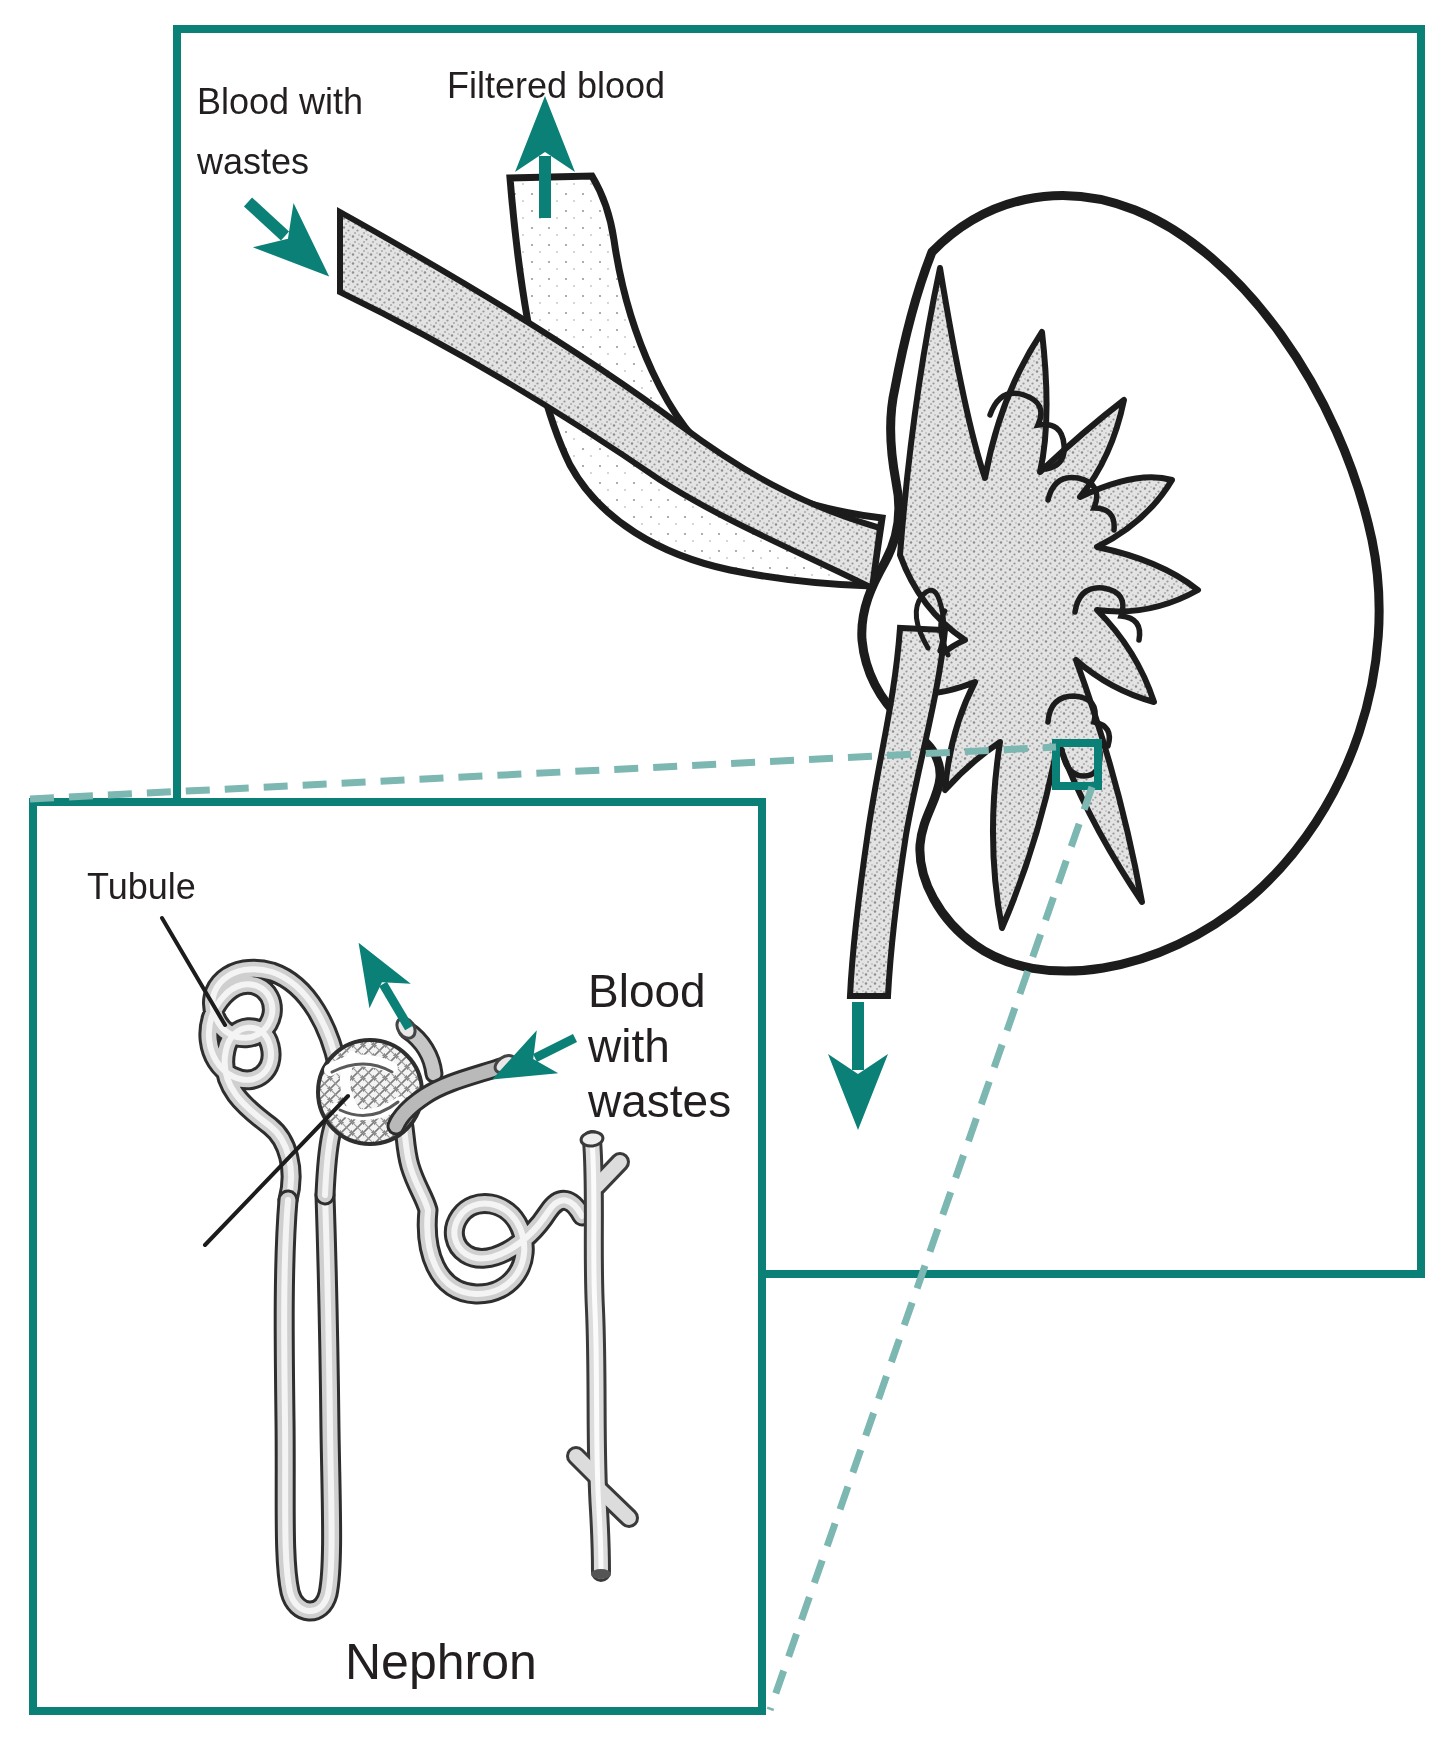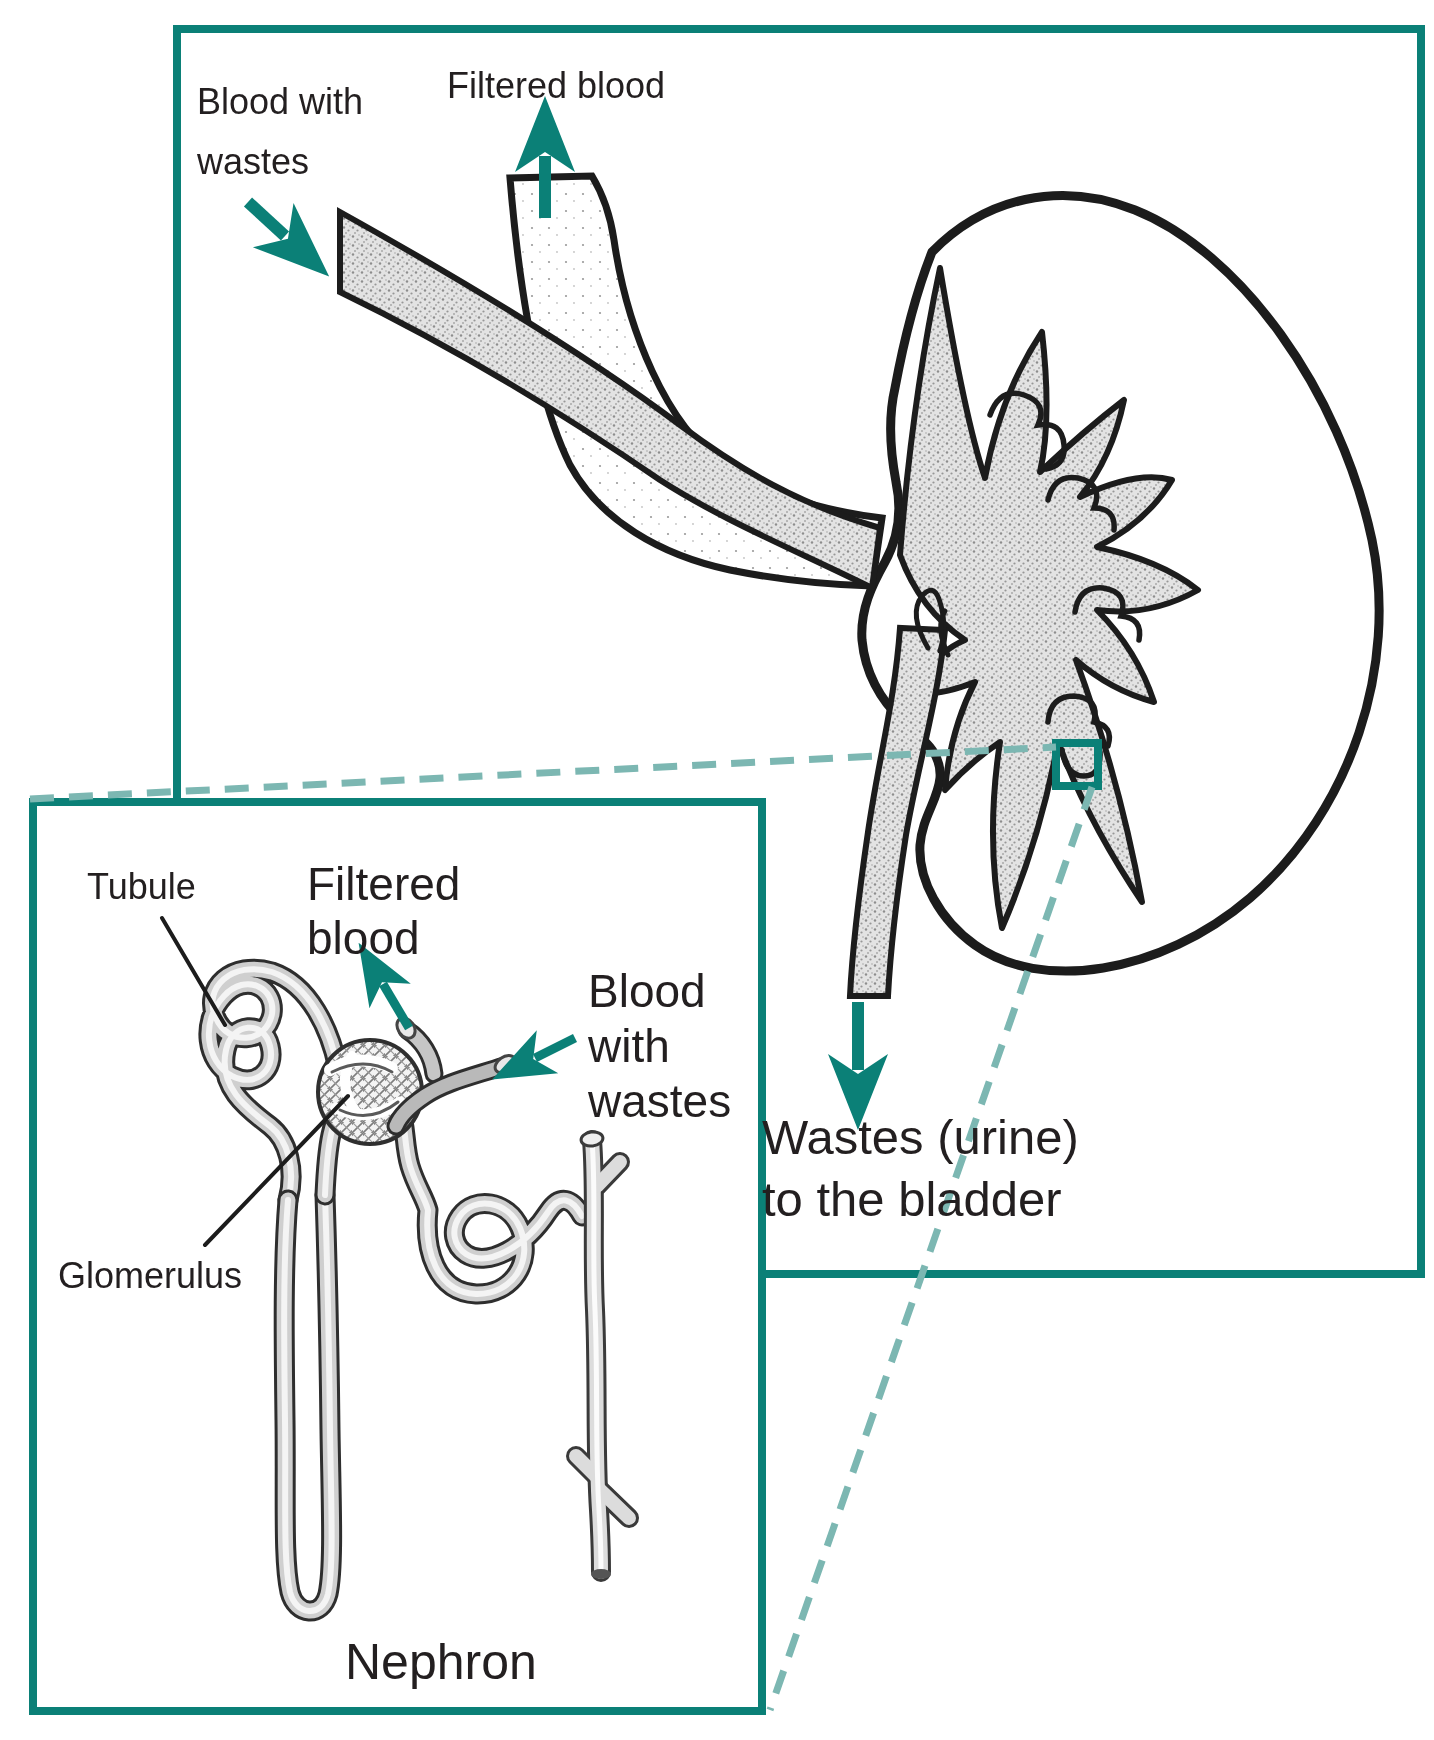--- a/index.html
+++ b/index.html
@@ -255,24 +255,19 @@
       <path d="M 545,218 L 545,156" stroke-width="12" marker-end="url(#headBig)"></path>
       <path d="M 858,1002 L 858,1070" stroke-width="12" marker-end="url(#headBig)"></path>
       <path d="M 409,1028 L 383,984" stroke-width="9" marker-end="url(#headSmall)"></path>
       <path d="M 575,1038 L 535,1058" stroke-width="9" marker-end="url(#headSmall)"></path>
     </g>
   </svg>
 
   <div class="lbl" id="lbl-blood-wastes">Blood with
 wastes</div>
   <div class="lbl" id="lbl-filtered-blood">Filtered blood</div>
-  <div class="lbl" id="lbl-wastes-urine">Wastes (urine)
-to the bladder</div>
 
   <div class="lbl" id="lbl-tubule">Tubule</div>
-  <div class="lbl" id="lbl-inset-filtered">Filtered
-blood</div>
   <div class="lbl" id="lbl-inset-blood">Blood
 with
 wastes</div>
-  <div class="lbl" id="lbl-glomerulus">Glomerulus</div>
   <div class="lbl" id="lbl-nephron">Nephron</div>
 </div>
 
 </body></html>

